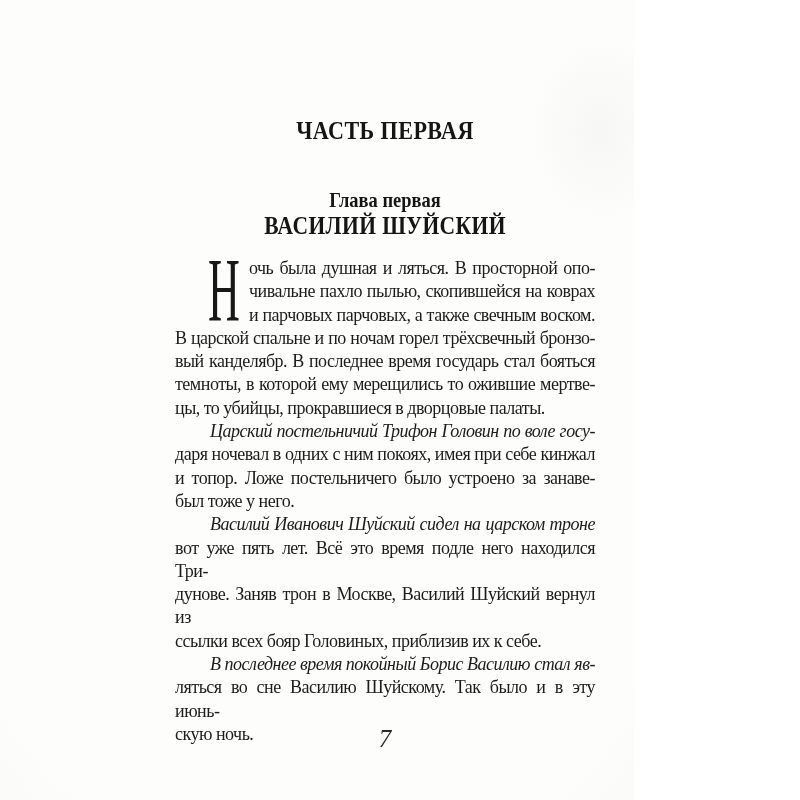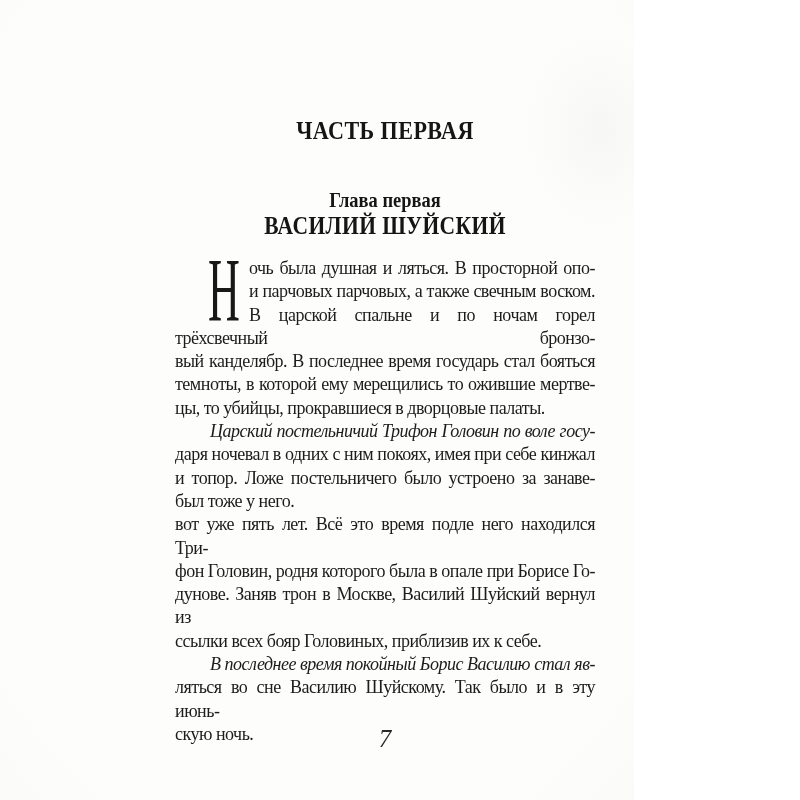--- a/index.html
+++ b/index.html
@@ -84,35 +84,36 @@
   <div class="chapter-label">Глава первая</div>
 
   <div class="chapter-title">ВАСИЛИЙ ШУЙСКИЙ</div>
 
   <div class="body-text">
       <div class="para">
         <div class="dropcap">
           <span>Н</span>
         </div>
         <div class="line just">очь была душная и ляться. В просторной опо-</div>
+        <div class="line just">чивальне пахло пылью, скопившейся на коврах</div>
         <div class="line just">и парчовых парчовых, а также свечным воском.</div>
         <div class="line just">В царской спальне и по ночам горел трёхсвечный бронзо-</div>
         <div class="line just">вый канделябр. В последнее время государь стал бояться</div>
         <div class="line just">темноты, в которой ему мерещились то ожившие мертве-</div>
         <div class="line last">цы, то убийцы, прокравшиеся в дворцовые палаты.</div>
       </div>
       <div class="para">
         <div class="line just indent">Царский постельничий Трифон Головин по воле госу-</div>
         <div class="line just">даря ночевал в одних с ним покоях, имея при себе кинжал</div>
         <div class="line just">и топор. Ложе постельничего было устроено за занаве-</div>
         <div class="line last">был тоже у него.</div>
       </div>
       <div class="para">
+        <div class="line just indent">Василий Иванович Шуйский сидел на царском троне</div>
         <div class="line just">вот уже пять лет. Всё это время подле него находился Три-</div>
-        <div class="line just">фон Головин, родня которого была в опале при Борисе Го-</div>
         <div class="line just">дунове. Заняв трон в Москве, Василий Шуйский вернул из</div>
         <div class="line last">ссылки всех бояр Головиных, приблизив их к себе.</div>
       </div>
       <div class="para">
         <div class="line just indent">В последнее время покойный Борис Василию стал яв-</div>
         <div class="line just">ляться во сне Василию Шуйскому. Так было и в эту июнь-</div>
         <div class="line last">скую ночь.</div>
       </div>
     </div>
 

